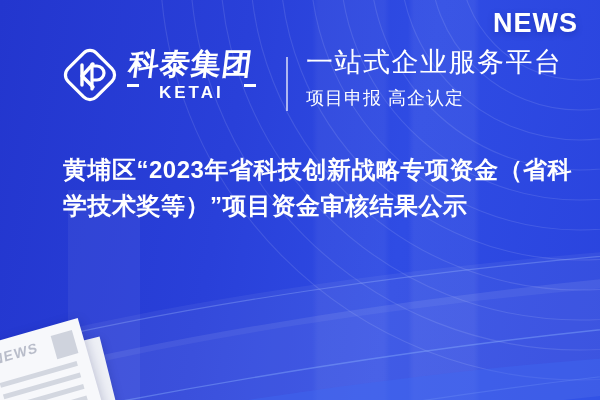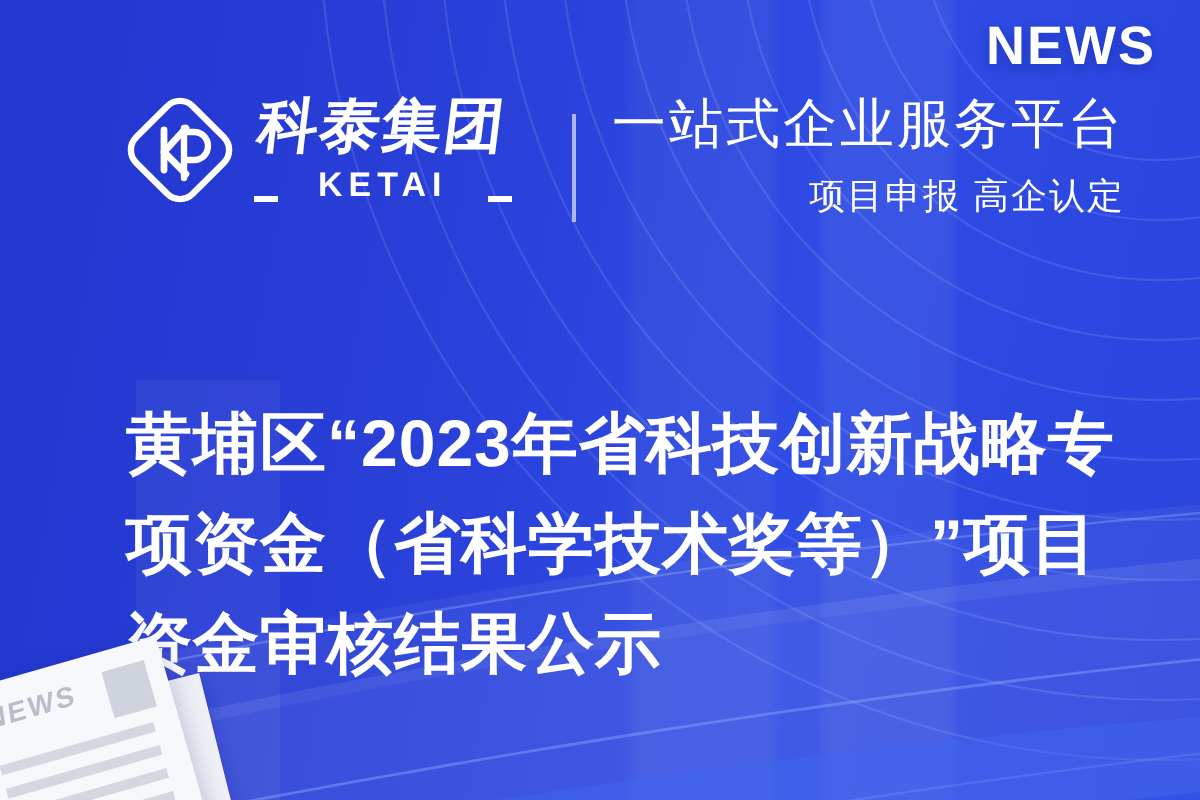--- a/index.html
+++ b/index.html
@@ -91,21 +91,21 @@
   .logo-cn {
     color: #ffffff;
     font-size: 30px;
     font-weight: 700;
     letter-spacing: 1px;
     transform: skewX(-7deg);
     white-space: nowrap;
   }
   .logo-en-row {
     display: flex;
-    align-items: flex-end;
+    align-items: flex-start;
     gap: 20px;
     margin-top: 5px;
   }
   .logo-dash {
     width: 12px;
     height: 3px;
     background: #ffffff;
   }
   .logo-en {
     color: #ffffff;
@@ -138,46 +138,44 @@
     white-space: nowrap;
     text-align: right;
   }
   .slogan-sub {
     color: #ffffff;
     font-size: 18px;
     font-weight: 400;
     letter-spacing: 1px;
     margin-top: 8px;
     white-space: nowrap;
-    text-align: right;
   }
 
   .news-label {
     position: absolute;
     right: 22px;
     top: 8px;
     color: #ffffff;
     font-size: 27px;
     font-weight: 700;
     letter-spacing: 1px;
     text-shadow: 0 2px 6px rgba(10,20,120,0.35);
   }
 
   
   .title {
     position: absolute;
     left: 63px;
     top: 152px;
     width: 510px;
     color: #ffffff;
-    font-size: 33px;
+    font-size: 24px;
     font-weight: 700;
     line-height: 1.52;
     letter-spacing: 0.5px;
-    margin-top: 45px;
   }
 
   
   .paper-back {
     position: absolute;
     left: 22px;
     top: 346px;
     width: 92px;
     height: 108px;
     background: #eef0f6;

